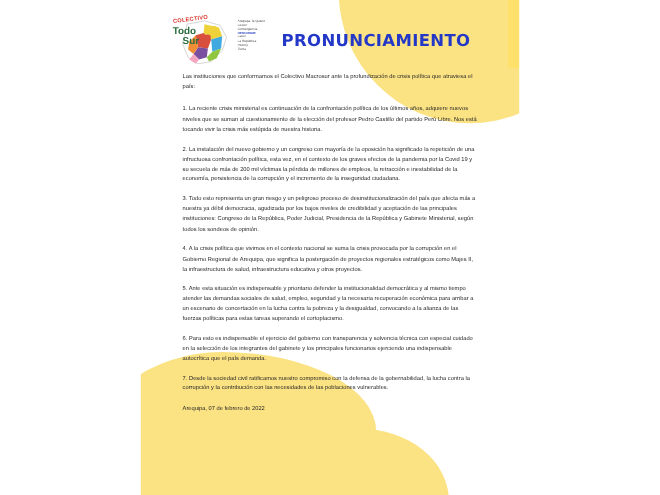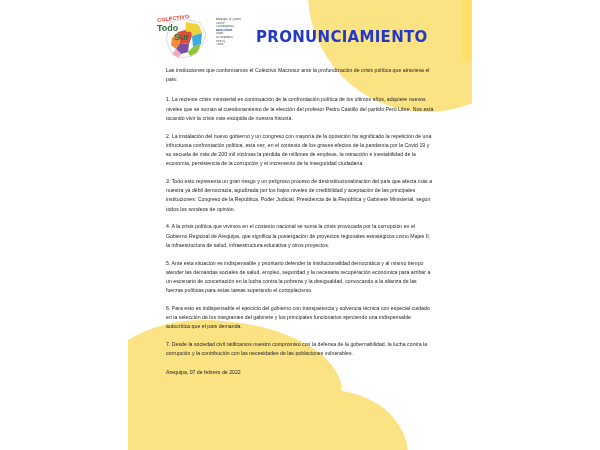--- a/index.html
+++ b/index.html
@@ -115,21 +115,20 @@
     line-height: 8.5px;
     margin-top: 1px;
   }
   .lw-sur {
     display: block;
     font-size: 9px;
     font-weight: bold;
     color: #2b6e3f;
     line-height: 8.5px;
     margin-left: 9px;
-    text-align: right;
   }
 
   #logo-org-list {
     margin-left: 4px;
     padding-top: 2px;
     width: 48px;
   }
   #logo-org-list span {
     display: block;
     font-size: 2.9px;

